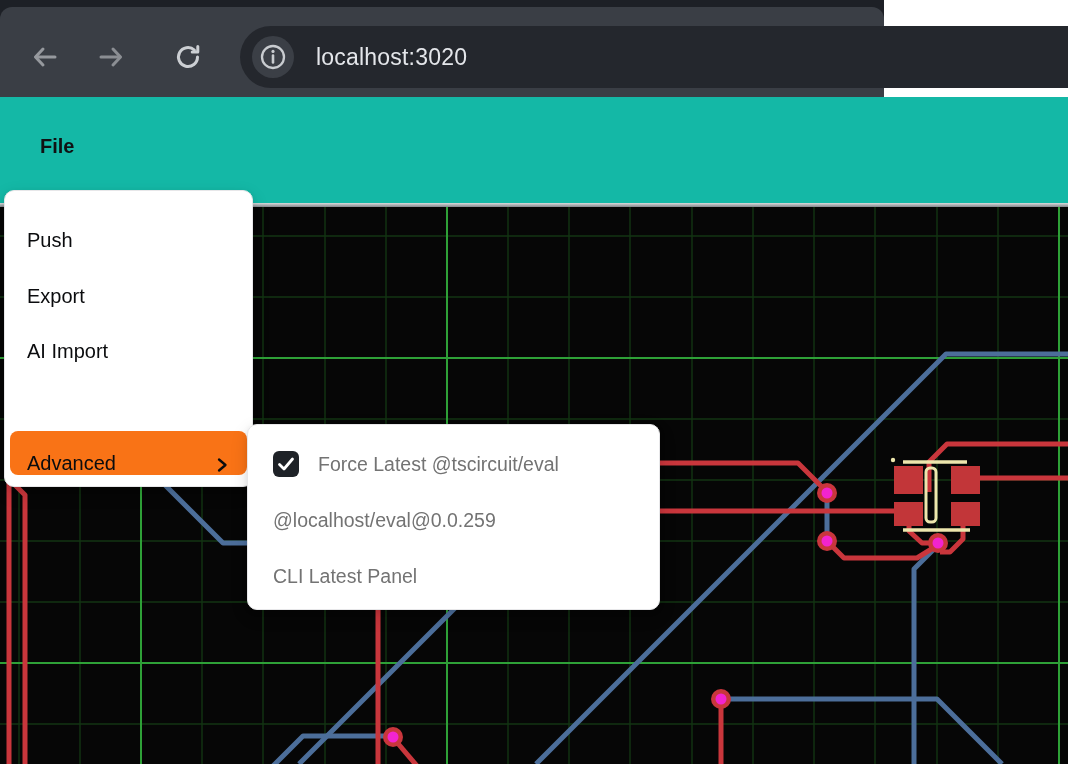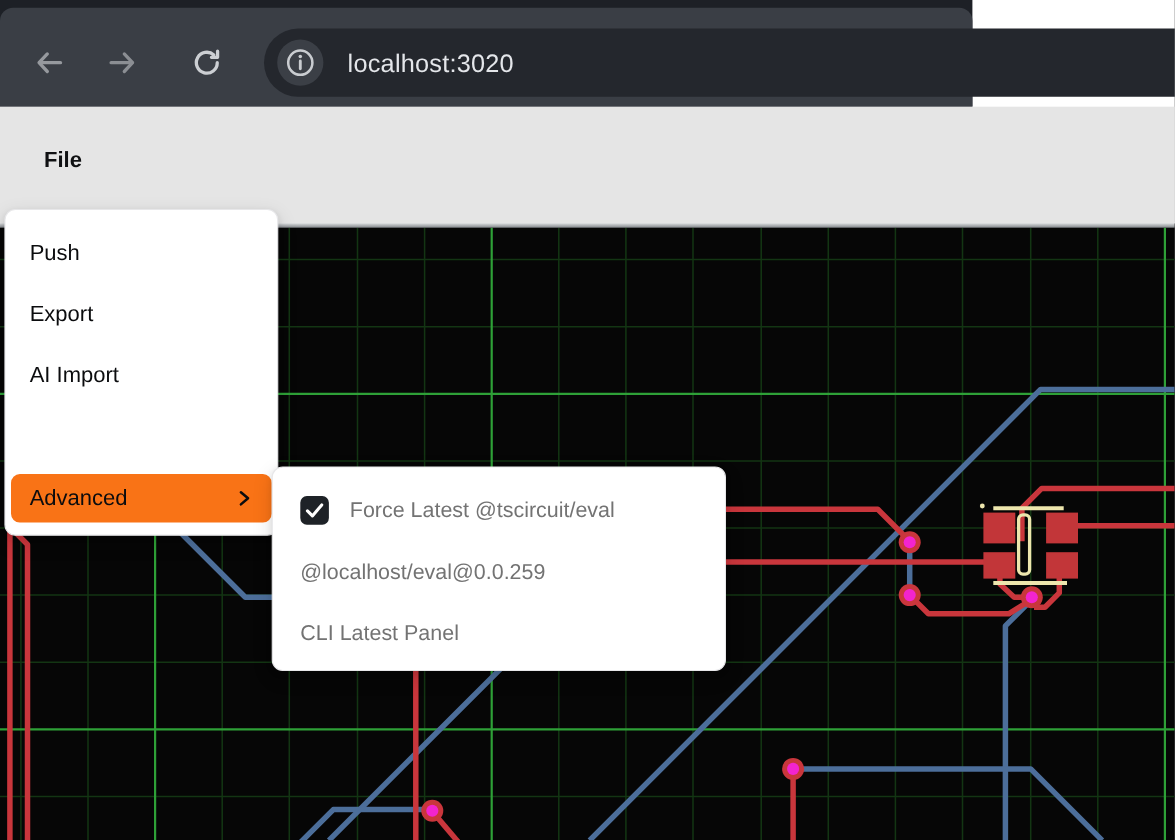--- a/index.html
+++ b/index.html
@@ -13,31 +13,31 @@
   .nav-icon{position:absolute;top:34px;width:32px;height:32px;}
   .nav-icon svg{width:32px;height:32px;display:block;}
   .icon-back{left:29px;}
   .icon-forward{left:95px;}
   .icon-reload{left:172px;}
   .omnibox{position:absolute;left:240px;top:19px;height:62px;width:900px;background:#24272D;border-radius:31px;}
   .site-info-circle{position:absolute;left:12px;top:10px;width:42px;height:42px;border-radius:50%;background:#3B3F46;}
   .site-info-circle svg{position:absolute;left:5px;top:5px;}
   .url-text{position:absolute;left:76px;top:0;height:62px;line-height:62px;color:#E4E6EA;font-size:23px;letter-spacing:.2px;white-space:nowrap;}
   
-  .page-band{position:absolute;left:0;top:97px;width:1068px;height:106px;background:#e5e5e5;}
+  .page-band{position:absolute;left:0;top:97px;width:1068px;height:106px;background:#14b8a6;}
   .menubar-file{position:absolute;left:40px;top:38px;font-size:20px;font-weight:600;color:#101113;}
   
   .pcb-wrap{position:absolute;left:0;top:203px;width:1068px;height:561px;background:#060606;}
   .pcb-wrap svg{position:absolute;left:0;top:0;}
   .board-edge-bar{position:absolute;left:0;top:202px;width:1068px;height:5px;background:linear-gradient(#EEF0F1,#83878B);}
   
   .menu-panel{position:absolute;background:#ffffff;border:1px solid #E7E7E9;border-radius:10px;
     box-shadow:0 6px 18px rgba(0,0,0,.12),0 2px 6px rgba(0,0,0,.08);box-sizing:border-box;}
   .file-menu{left:4px;top:190px;width:249px;height:297px;}
-  .menu-row{position:absolute;left:5px;right:5px;height:44px;border-radius:8px;display:flex;align-items:center;
+  .menu-row{position:absolute;left:5px;right:5px;height:44px;border-radius:8px;display:flex;align-items:flex-end;
     font-size:20px;color:#0B0C0E;padding:0 17px;box-sizing:border-box;cursor:default;}
   .menu-row.highlighted{background:#f97316;}
   .menu-row .chev{margin-left:auto;display:flex;align-items:center;}
   .submenu{left:247px;top:424px;width:413px;height:186px;}
   .sub-row{position:absolute;left:6px;right:6px;height:44px;display:flex;align-items:center;
     font-size:19.5px;color:#737373;padding:0 19px;box-sizing:border-box;border-radius:8px;}
   .checkbox{width:26px;height:26px;border-radius:6px;background:#1E2227;margin-right:19px;position:relative;flex:0 0 auto;}
   .checkbox svg{position:absolute;left:0;top:0;}
 </style>
 </head>

